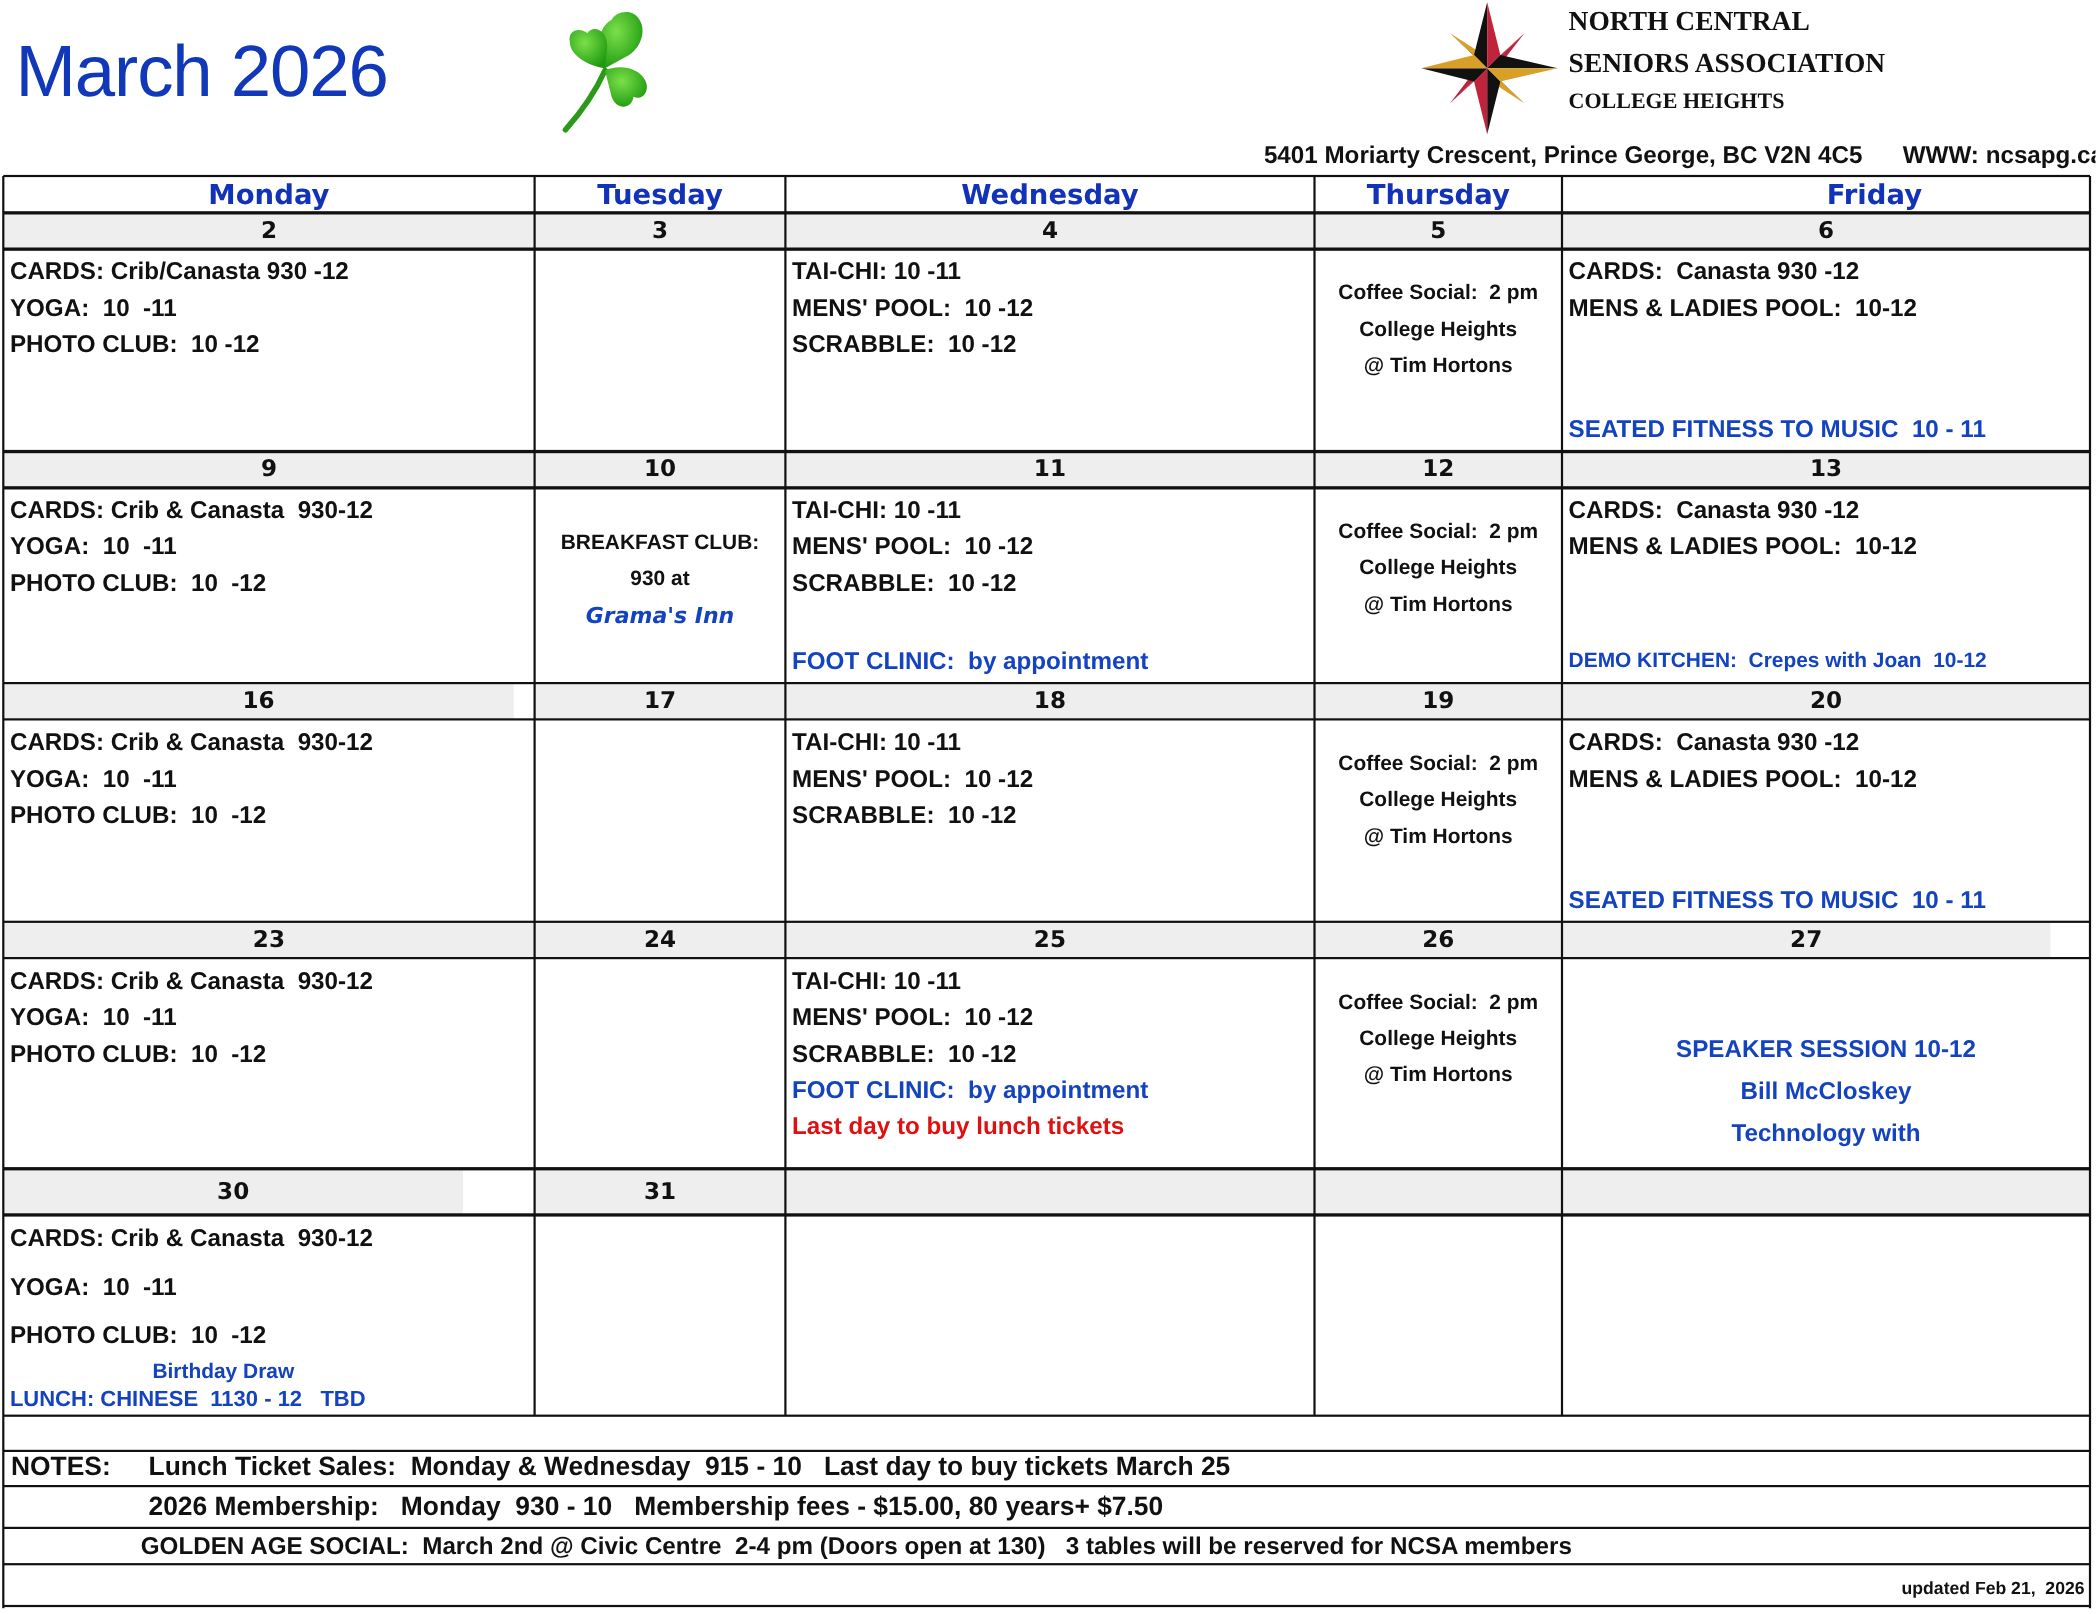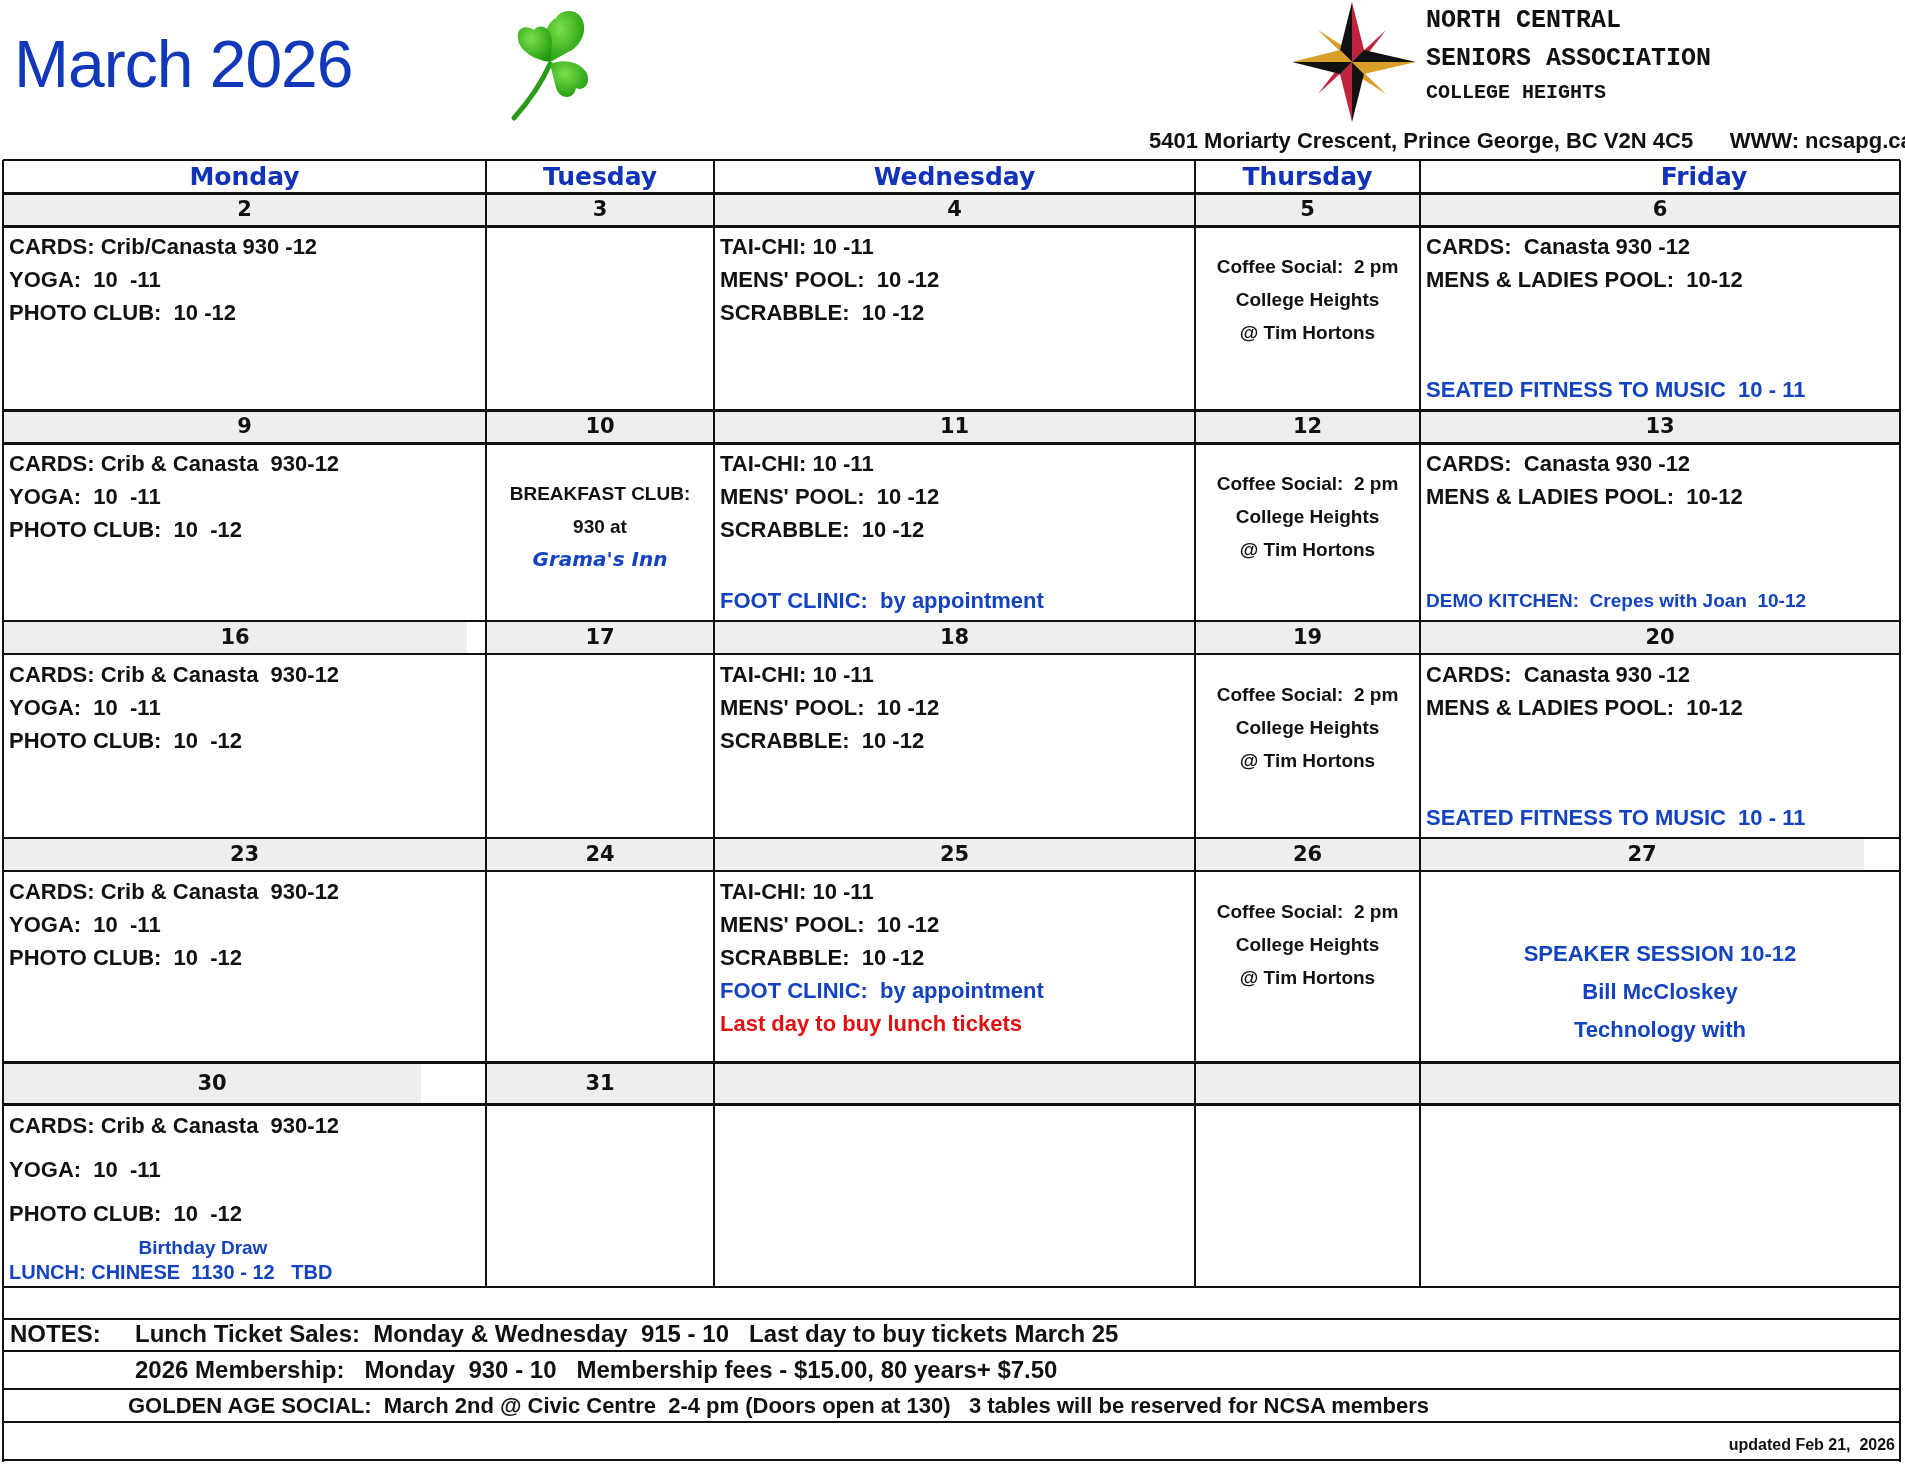--- a/index.html
+++ b/index.html
@@ -2,21 +2,21 @@
 <html><head>
 <meta charset="utf-8">
 <style>
   html, body { margin:0; padding:0; background:#fff; }
   body { width:1905px; height:1467px; position:relative; overflow:hidden;
          font-family:"Liberation Sans", sans-serif; color:#111; }
   .abs { position:absolute; }
   #title { left:14px; top:26px; font-size:66px; color:#1038b8; font-weight:normal; letter-spacing:-1px; }
   #clover { left:500px; top:6px; width:100px; height:116px; }
   #star { left:1290px; top:0px; width:128px; height:124px; }
-  .org { left:1426px; font-weight:bold; color:#111; font-family:Liberation Mono, monospace; }
+  .org { left:1426px; font-weight:bold; color:#111; font-family:Liberation Serif, serif; }
   #org1 { top:6px; font-size:25px; }
   #org2 { top:44px; font-size:25px; }
   #org3 { top:81px; font-size:20px; }
   #address { left:1149px; top:128px; font-size:22px; font-weight:bold; white-space:pre; }
 
   .hline { position:absolute; left:3px; width:1897px; background:#111; }
   .vline { position:absolute; width:2px; background:#111; }
   .cell { position:absolute; box-sizing:border-box; }
   .wd { text-align:center; font-weight:bold; color:#1232b8; font-size:25px; line-height:33px; font-family:"DejaVu Sans", sans-serif; }
   .dn { text-align:center; font-weight:bold; font-size:21px; background:#eeeeee; font-family:"DejaVu Sans", sans-serif; }

